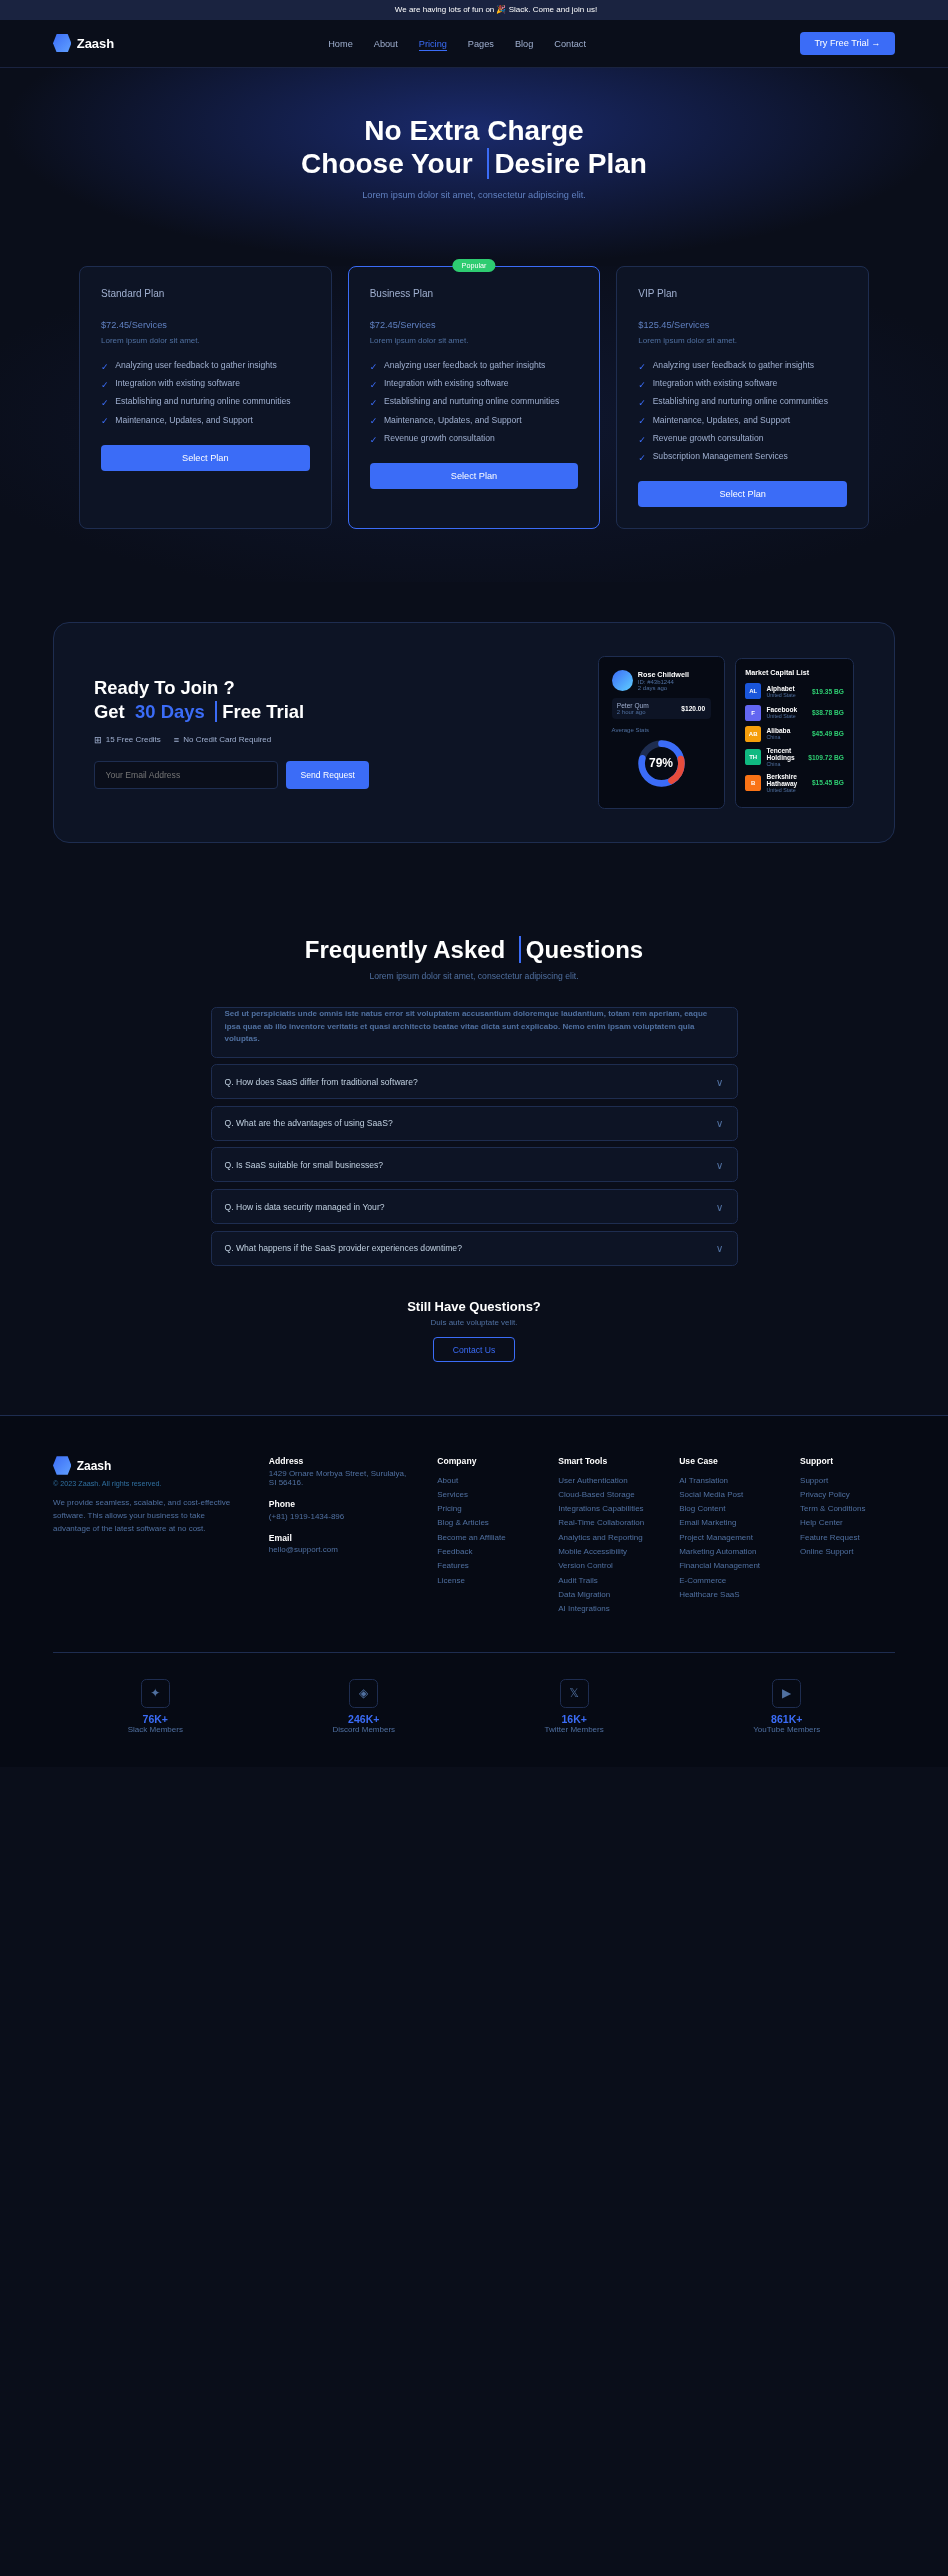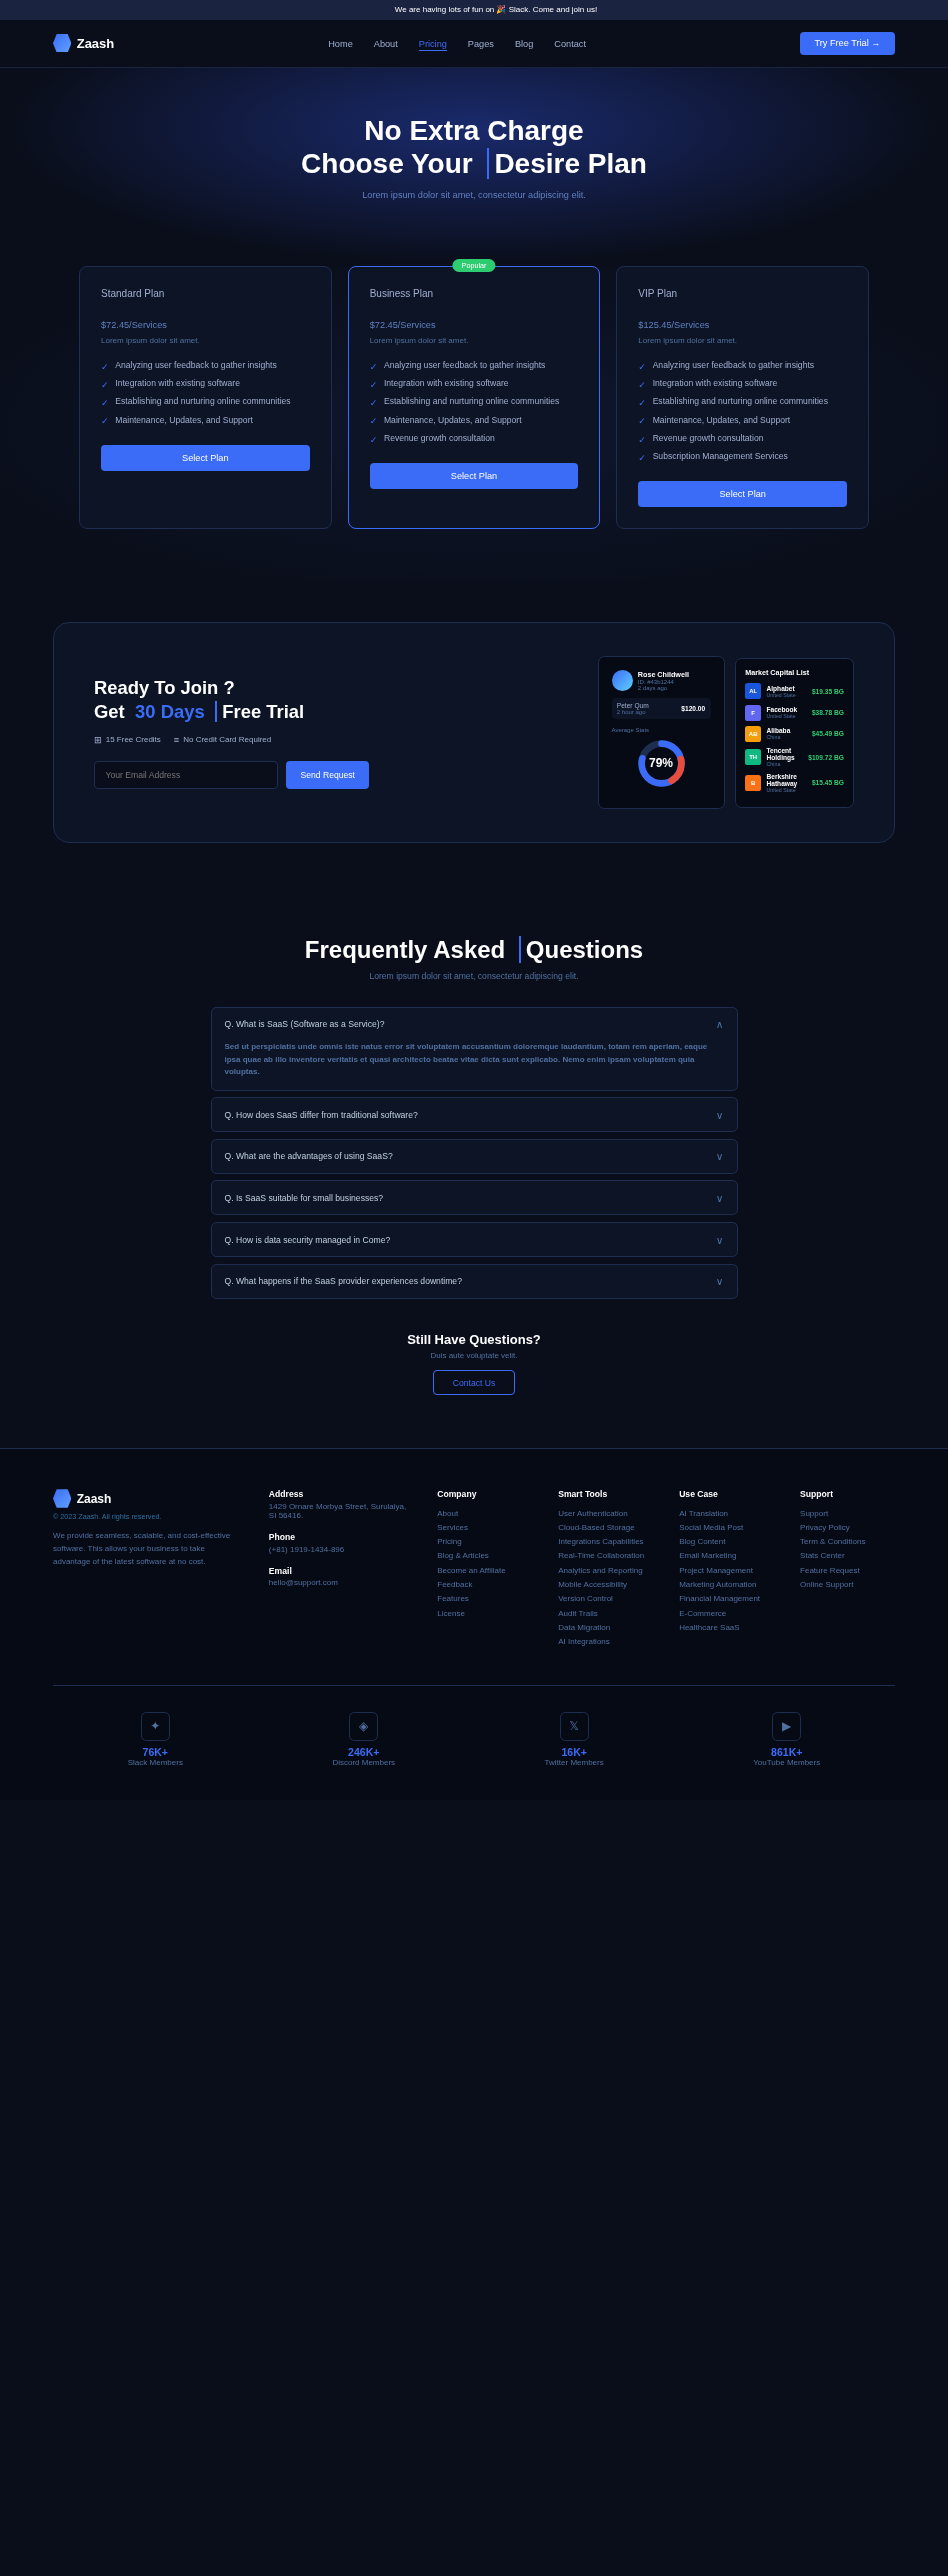--- a/index.html
+++ b/index.html
@@ -688,24 +688,20 @@
 <div class="faq-section">
   <div class="section-title">
     <span>Frequently Asked</span>
     <span class="highlight-border" style="margin-left:6.6px;">Questions</span>
   </div>
   <div class="section-desc">Lorem ipsum dolor sit amet, consectetur adipiscing elit.</div>
 
   <div class="faq-list">
 
     <div class="faq-item open">
-      <div class="faq-question">
-        <span>Q. What is SaaS (Software as a Service)?</span>
-        <span class="faq-chevron">∧</span>
-      </div>
       <div class="faq-answer">Sed ut perspiciatis unde omnis iste natus error sit voluptatem accusantium doloremque laudantium, totam rem aperiam, eaque ipsa quae ab illo inventore veritatis et quasi architecto beatae vitae dicta sunt explicabo. Nemo enim ipsam voluptatem quia voluptas.</div>
     </div>
 
     <div class="faq-item">
       <div class="faq-question">
         <span>Q. How does SaaS differ from traditional software?</span>
         <span class="faq-chevron">∨</span>
       </div>
 
     </div>
@@ -721,21 +717,21 @@
     <div class="faq-item">
       <div class="faq-question">
         <span>Q. Is SaaS suitable for small businesses?</span>
         <span class="faq-chevron">∨</span>
       </div>
 
     </div>
 
     <div class="faq-item">
       <div class="faq-question">
-        <span>Q. How is data security managed in Come?</span>
+        <span>Q. How is data security managed in Your?</span>
         <span class="faq-chevron">∨</span>
       </div>
 
     </div>
 
     <div class="faq-item">
       <div class="faq-question">
         <span>Q. What happens if the SaaS provider experiences downtime?</span>
         <span class="faq-chevron">∨</span>
       </div>
@@ -822,21 +818,21 @@
         <li>Healthcare SaaS</li>
       </ul>
     </div>
 
     <div class="footer-col">
       <div class="footer-col-title">Support</div>
       <ul>
         <li>Support</li>
         <li>Privacy Policy</li>
         <li>Term &amp; Conditions</li>
-        <li>Stats Center</li>
+        <li>Help Center</li>
         <li>Feature Request</li>
         <li>Online Support</li>
       </ul>
     </div>
   </div>
 
   <hr class="footer-divider">
 
   <div class="footer-social">
     <div class="social-block">

